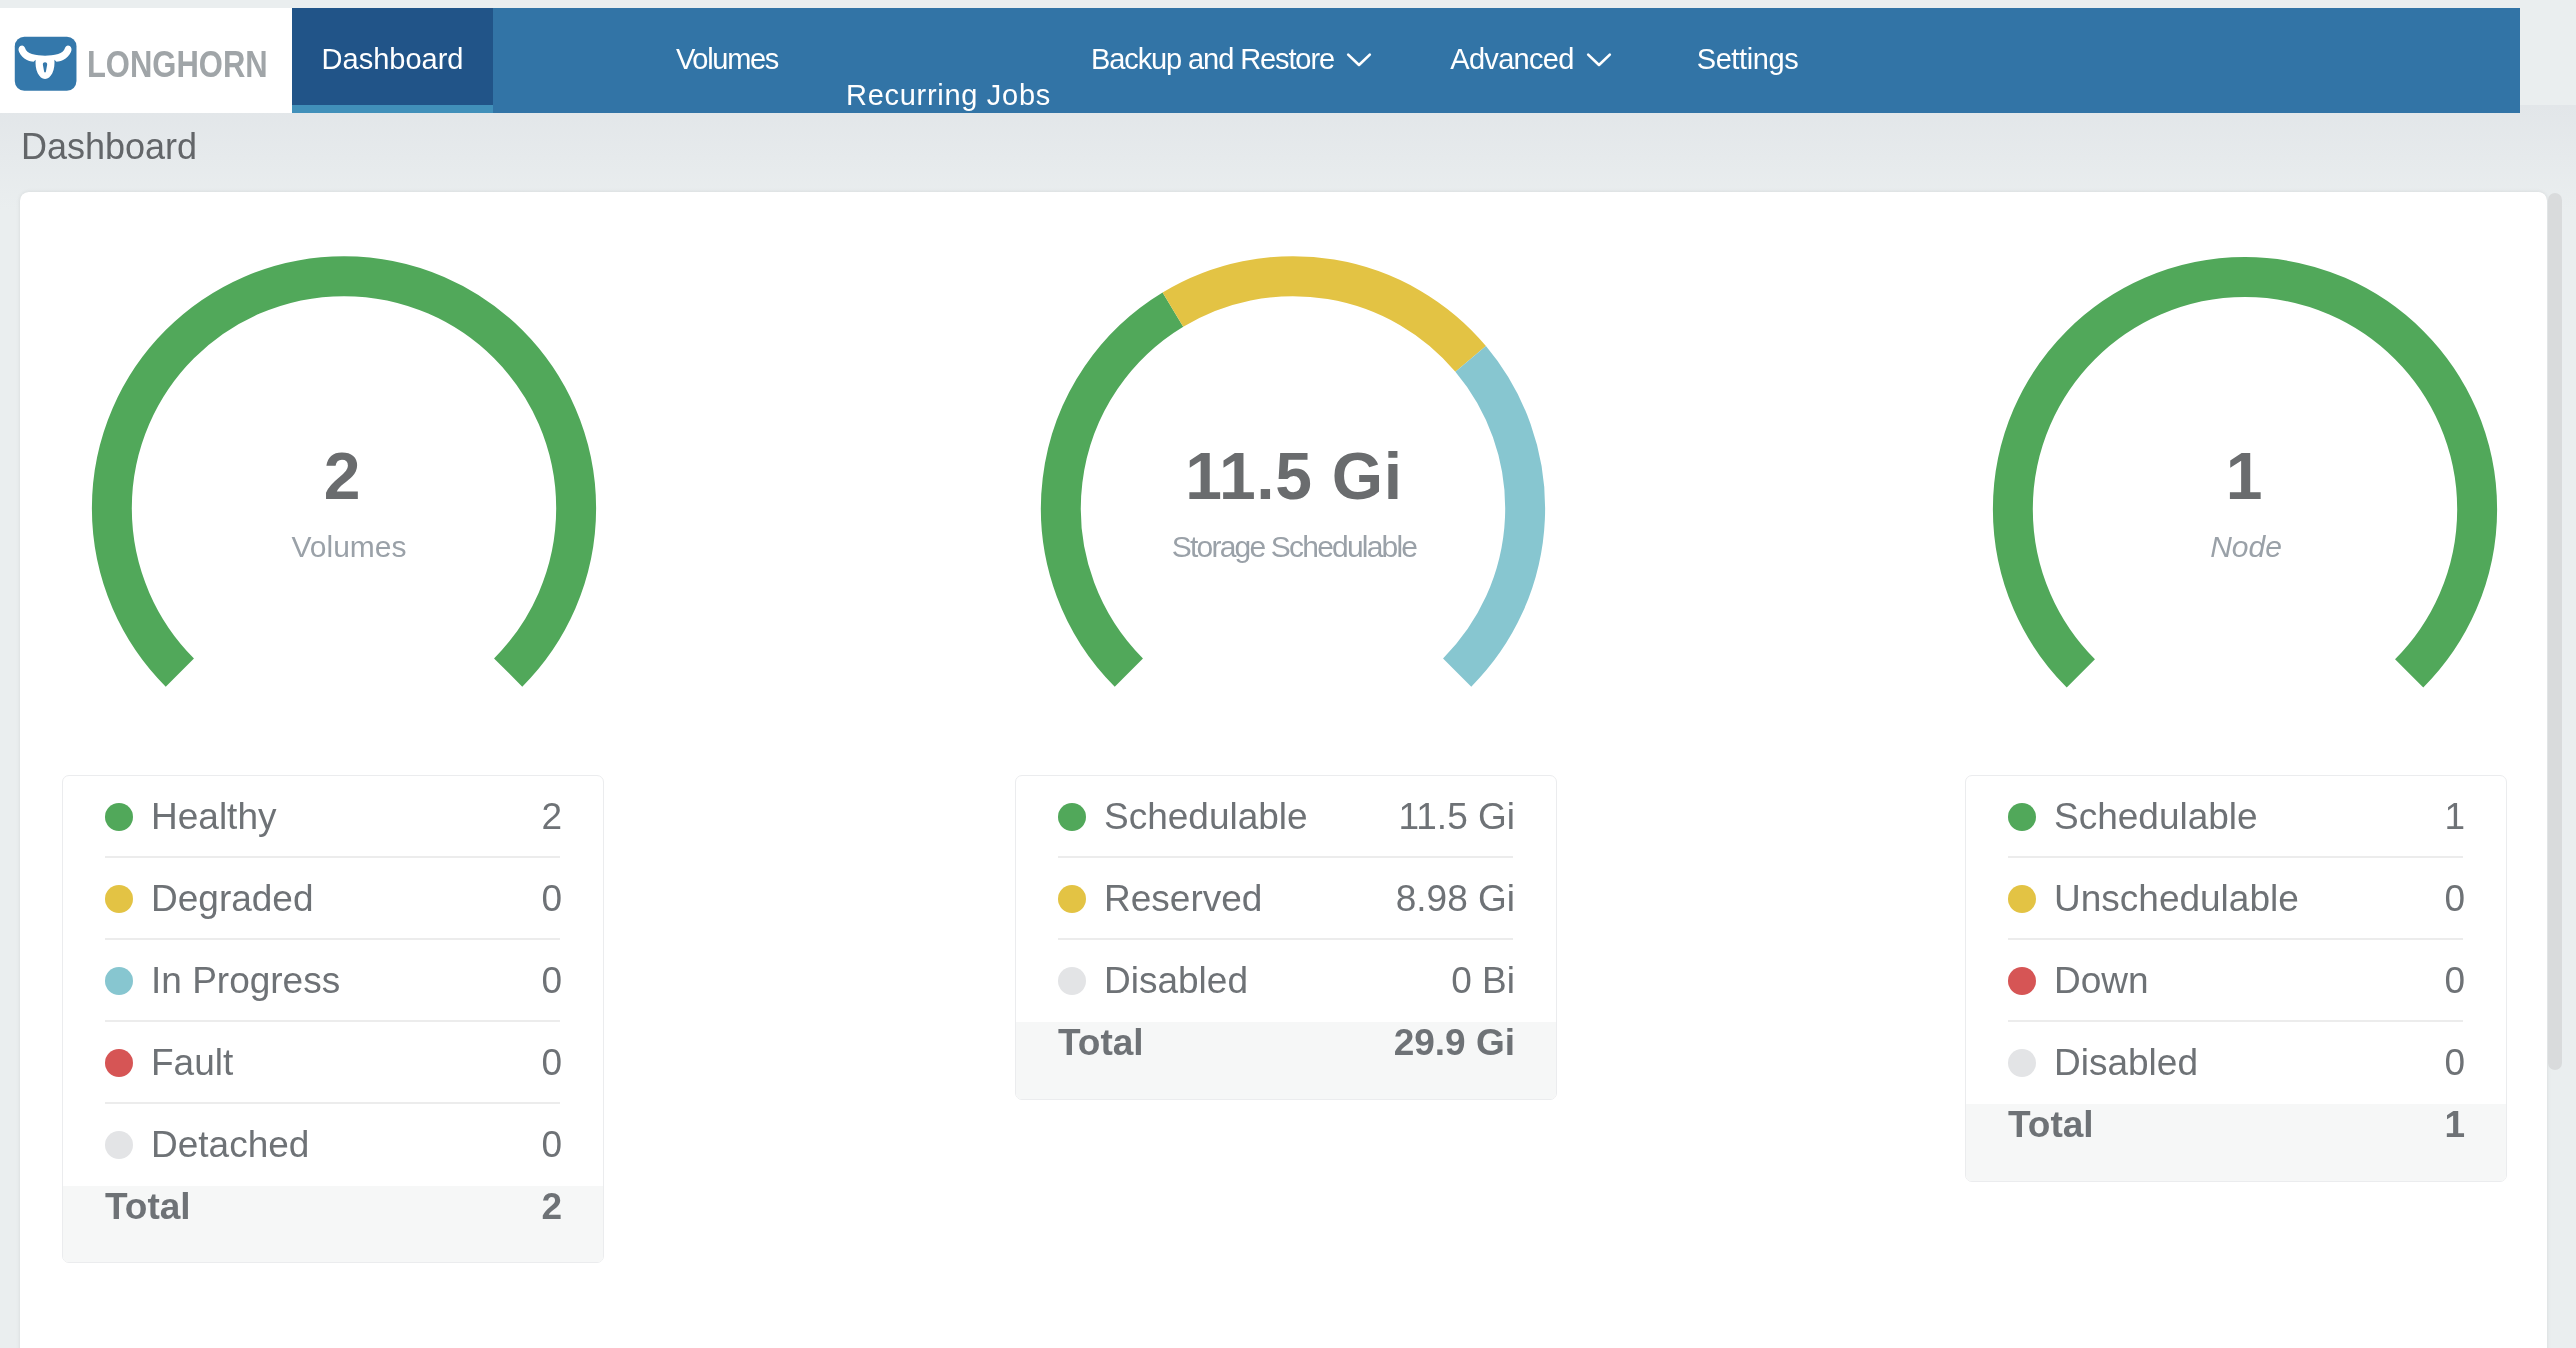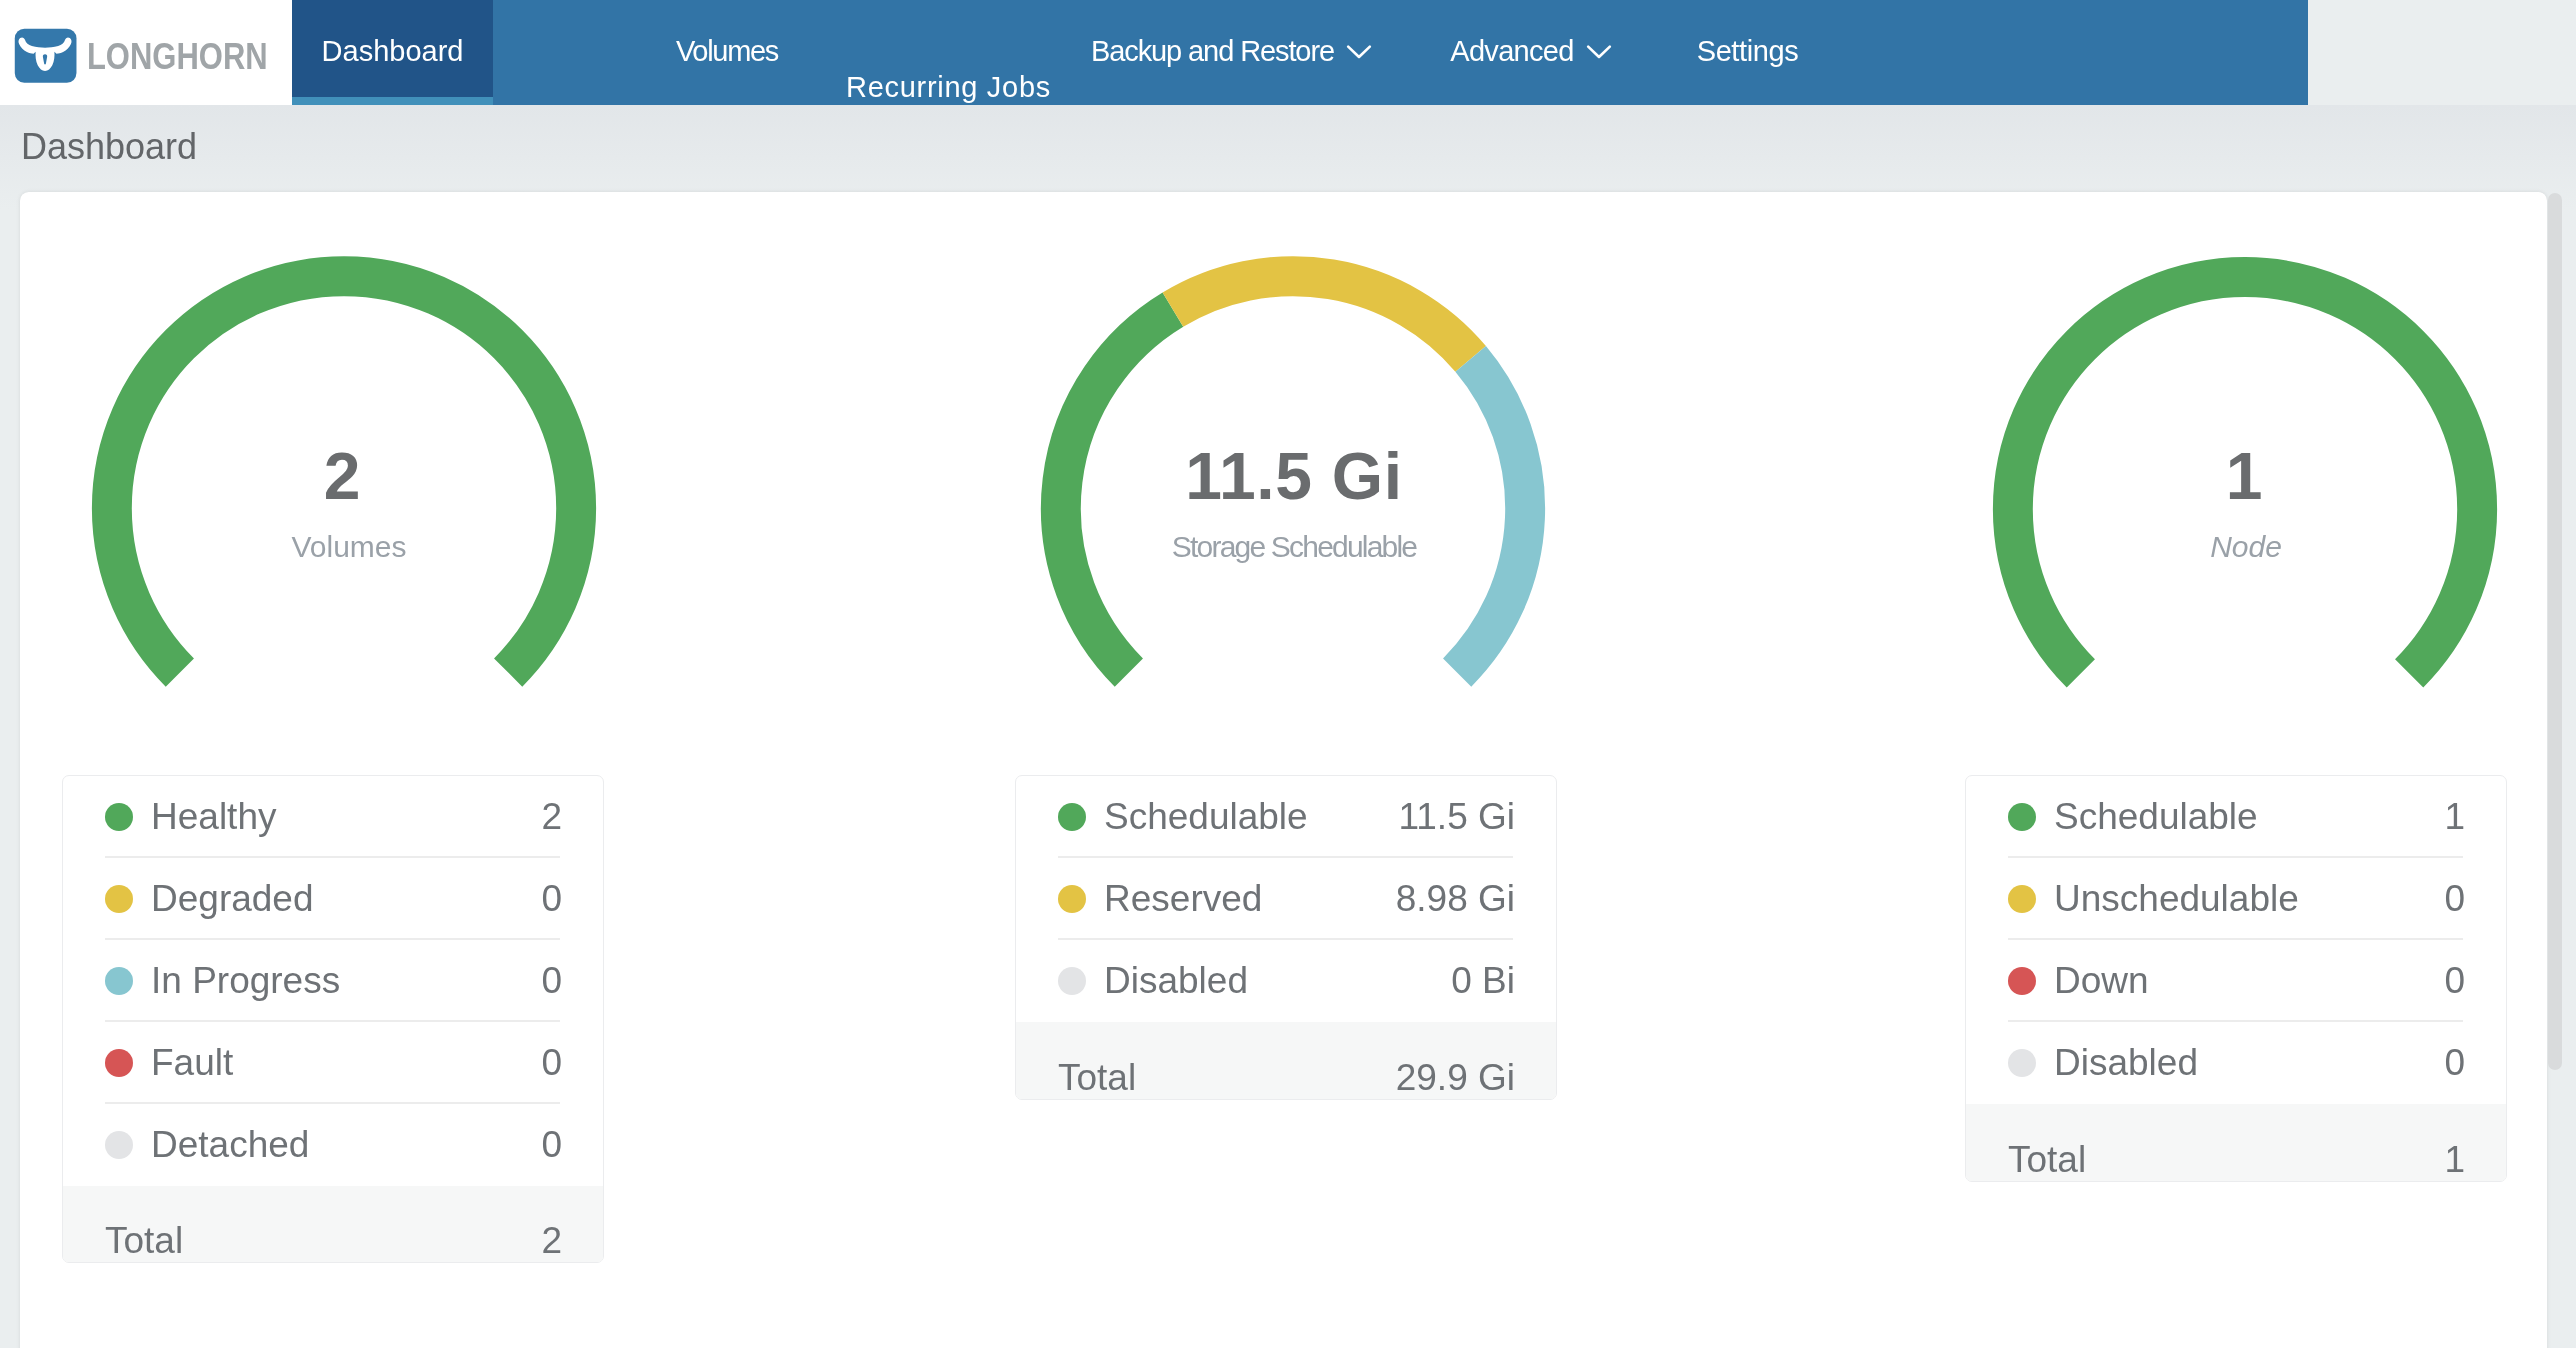--- a/index.html
+++ b/index.html
@@ -1,18 +1,18 @@
 <!DOCTYPE html>
 <html style="font-size:14px"><head>
 <meta charset="utf-8">
 <style>
   * { margin:0; padding:0; box-sizing:border-box; }
   html,body { width:2576px; height:1349px; overflow:hidden; }
   body { font-family:"Liberation Sans", sans-serif; background:#eaeeef; position:relative; }
-  .hdr { position:absolute; left:0; top:0; width:2308px; height:105px; background:#3274a6; }
+  .hdr { position:absolute; left:0; top:8px; width:2520px; height:105px; background:#3274a6; }
   .logowrap { position:absolute; left:0; top:0; width:292px; height:105px; background:#ffffff; }
   .band { position:absolute; left:0; top:105px; width:2576px; height:104px;
           background:linear-gradient(#e2e6e9, #eaeeef); }
   .tab { position:absolute; top:0; height:105px; color:#ffffff; font-size:29px;
          display:flex; align-items:center; justify-content:center; white-space:nowrap; padding-bottom:1.7px; }
   .tab.active { background:#215488; }
   .bar { position:absolute; left:0; bottom:0; width:100%; height:7.8px; background:#4190ba; }
   .chev { margin-left:12px; }
   .title { position:absolute; left:21px; top:128px; font-size:36px; color:#636669; height:38px; line-height:38px; }
   .card { position:absolute; left:20px; top:192px; width:2527px; height:1215px;
@@ -24,22 +24,22 @@
          font-size:30px; color:#9aa1a8; }
   .tbl { position:absolute; width:542px; background:#ffffff; border:1.7px solid #ebecee; border-radius:7px;
          font-size:37px; color:#6e7276; }
   .trow { position:relative; display:flex; align-items:center; padding:0 41px 0 42px; }
   .trow.d1 { height:82px; }
   .trow.d2 { height:82px; }
   .sep { position:absolute; left:42px; right:43px; bottom:0; height:1.7px; background:#ececec; }
   .dot { width:28px; height:28px; border-radius:50%; margin-right:18px; flex:0 0 28px; }
   .val { margin-left:auto; }
   .tot1 { height:76px; } .tot2 { height:77px; }
-  .tot { display:flex; align-items:flex-end; padding:0 41px 0 42px; background:#f6f7f7;
-         border-radius:0 0 5.2px 5.2px; }
+  .tot { display:flex; align-items:flex-start; padding:0 41px 0 42px; background:#f6f7f7;
+         border-radius:0 0 5.2px 5.2px;font-weight:bold; }
   .thumb { position:absolute; left:2548px; top:193px; width:14px; height:877px;
            border-radius:7px; background:#d9dbdc; }
 </style>
 </head>
 <body>
 <div class="band"></div>
 <div class="card"></div>
 <div class="hdr">
   <div class="logowrap">
     <svg width="292" height="108" viewBox="0 0 336 124">

